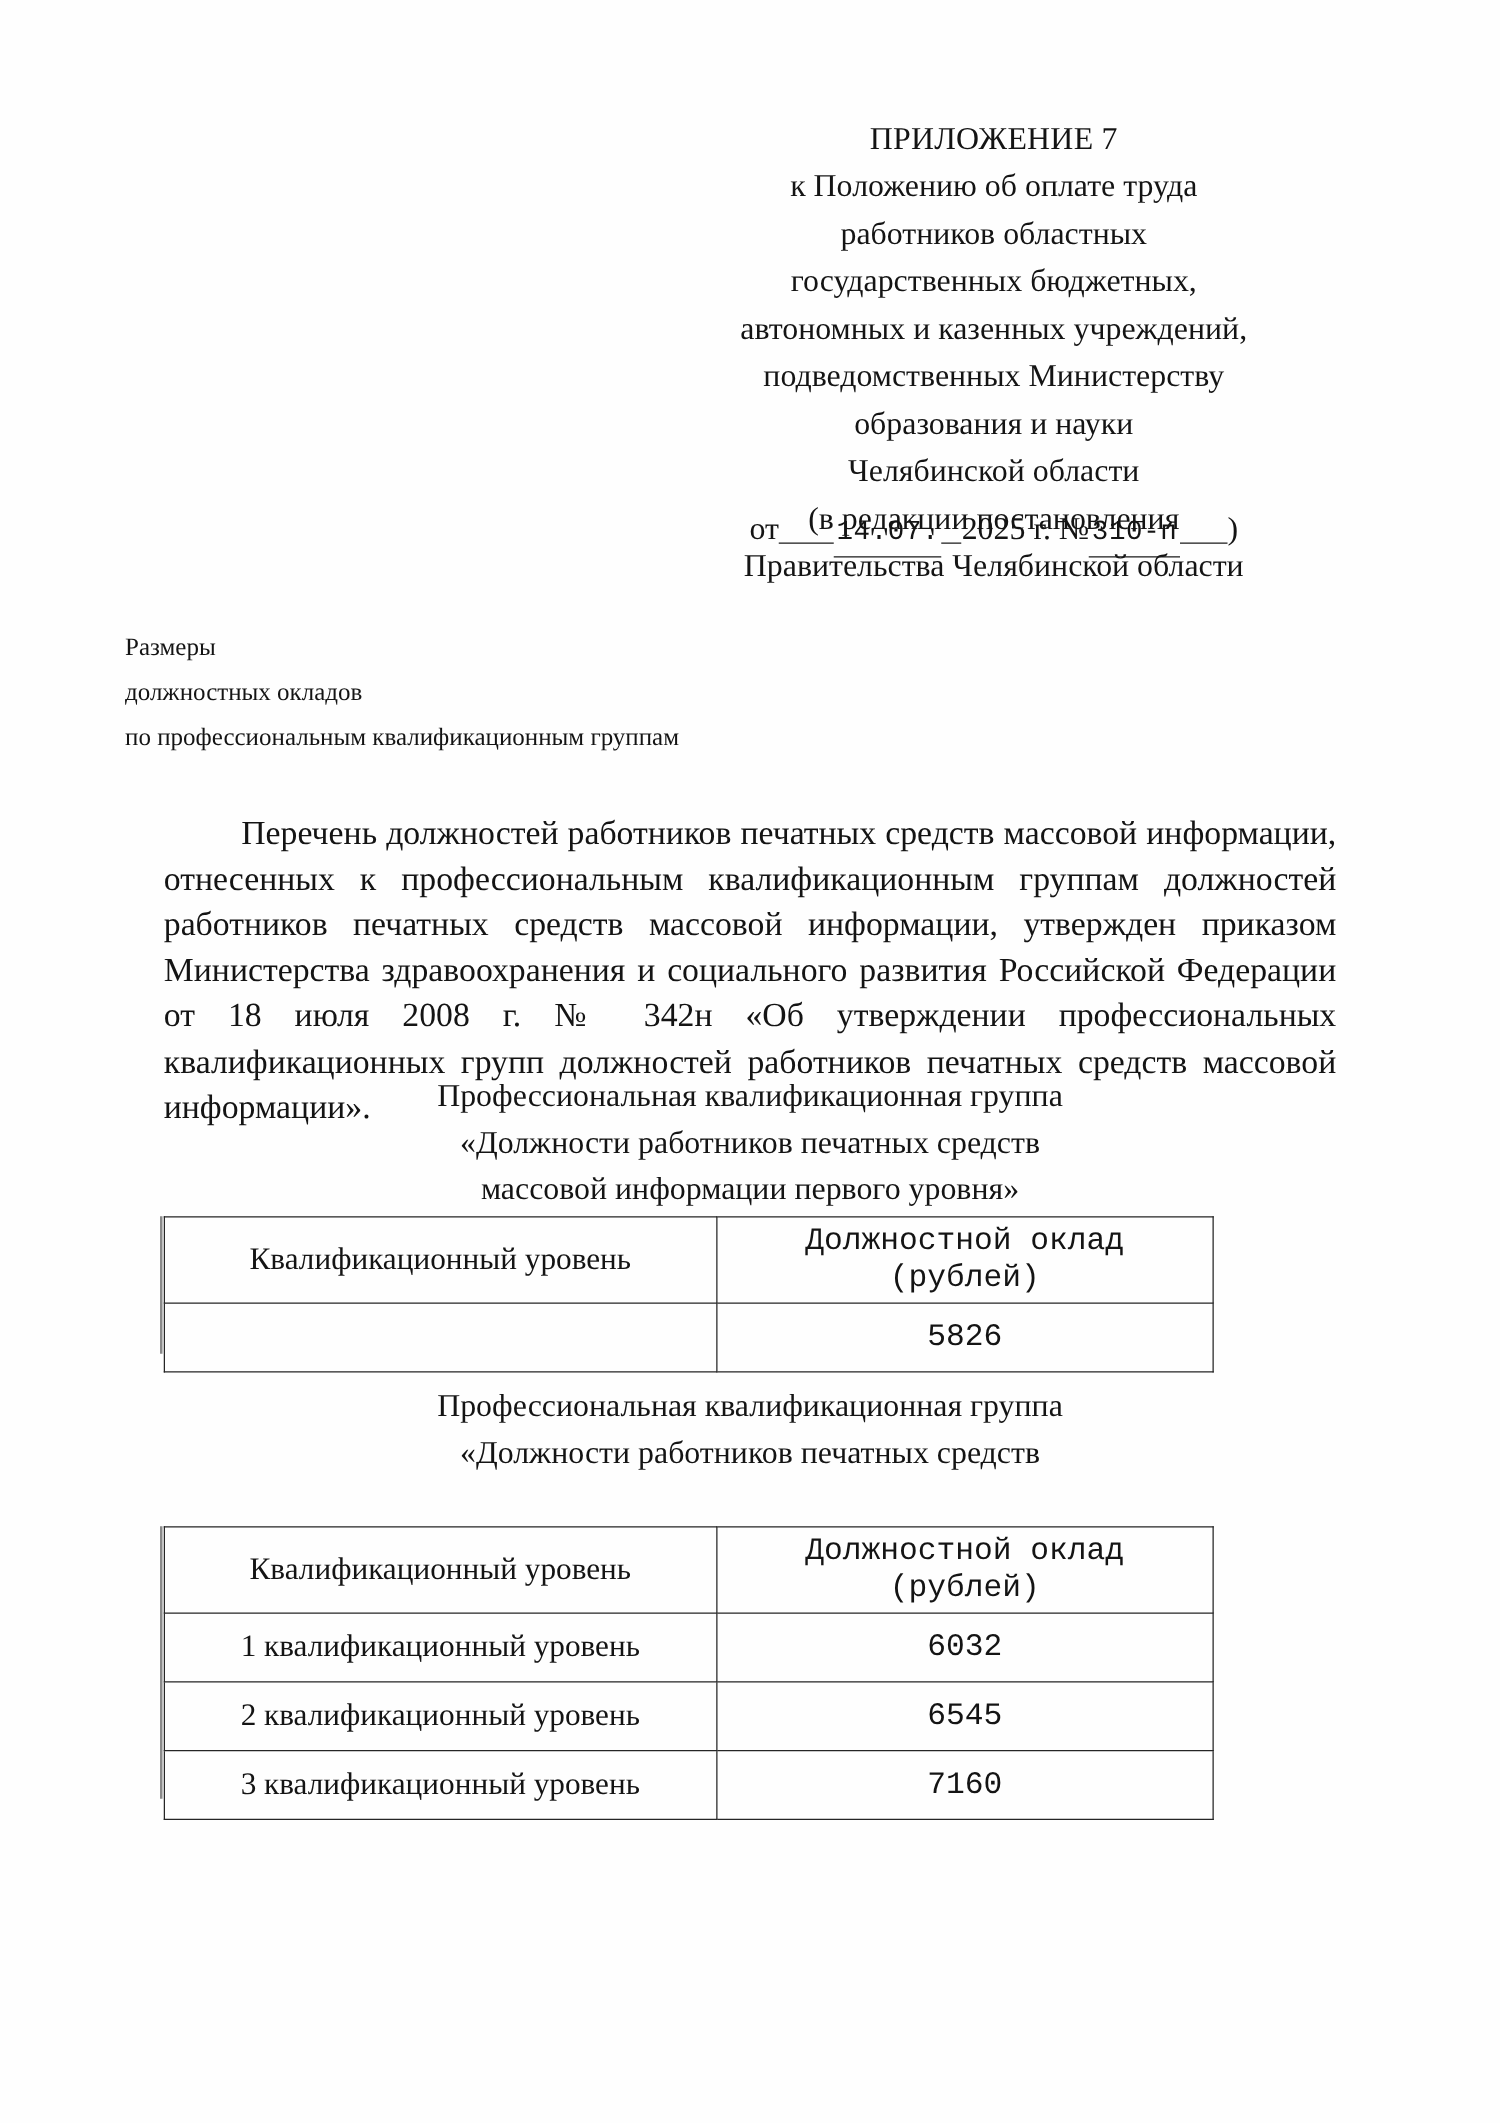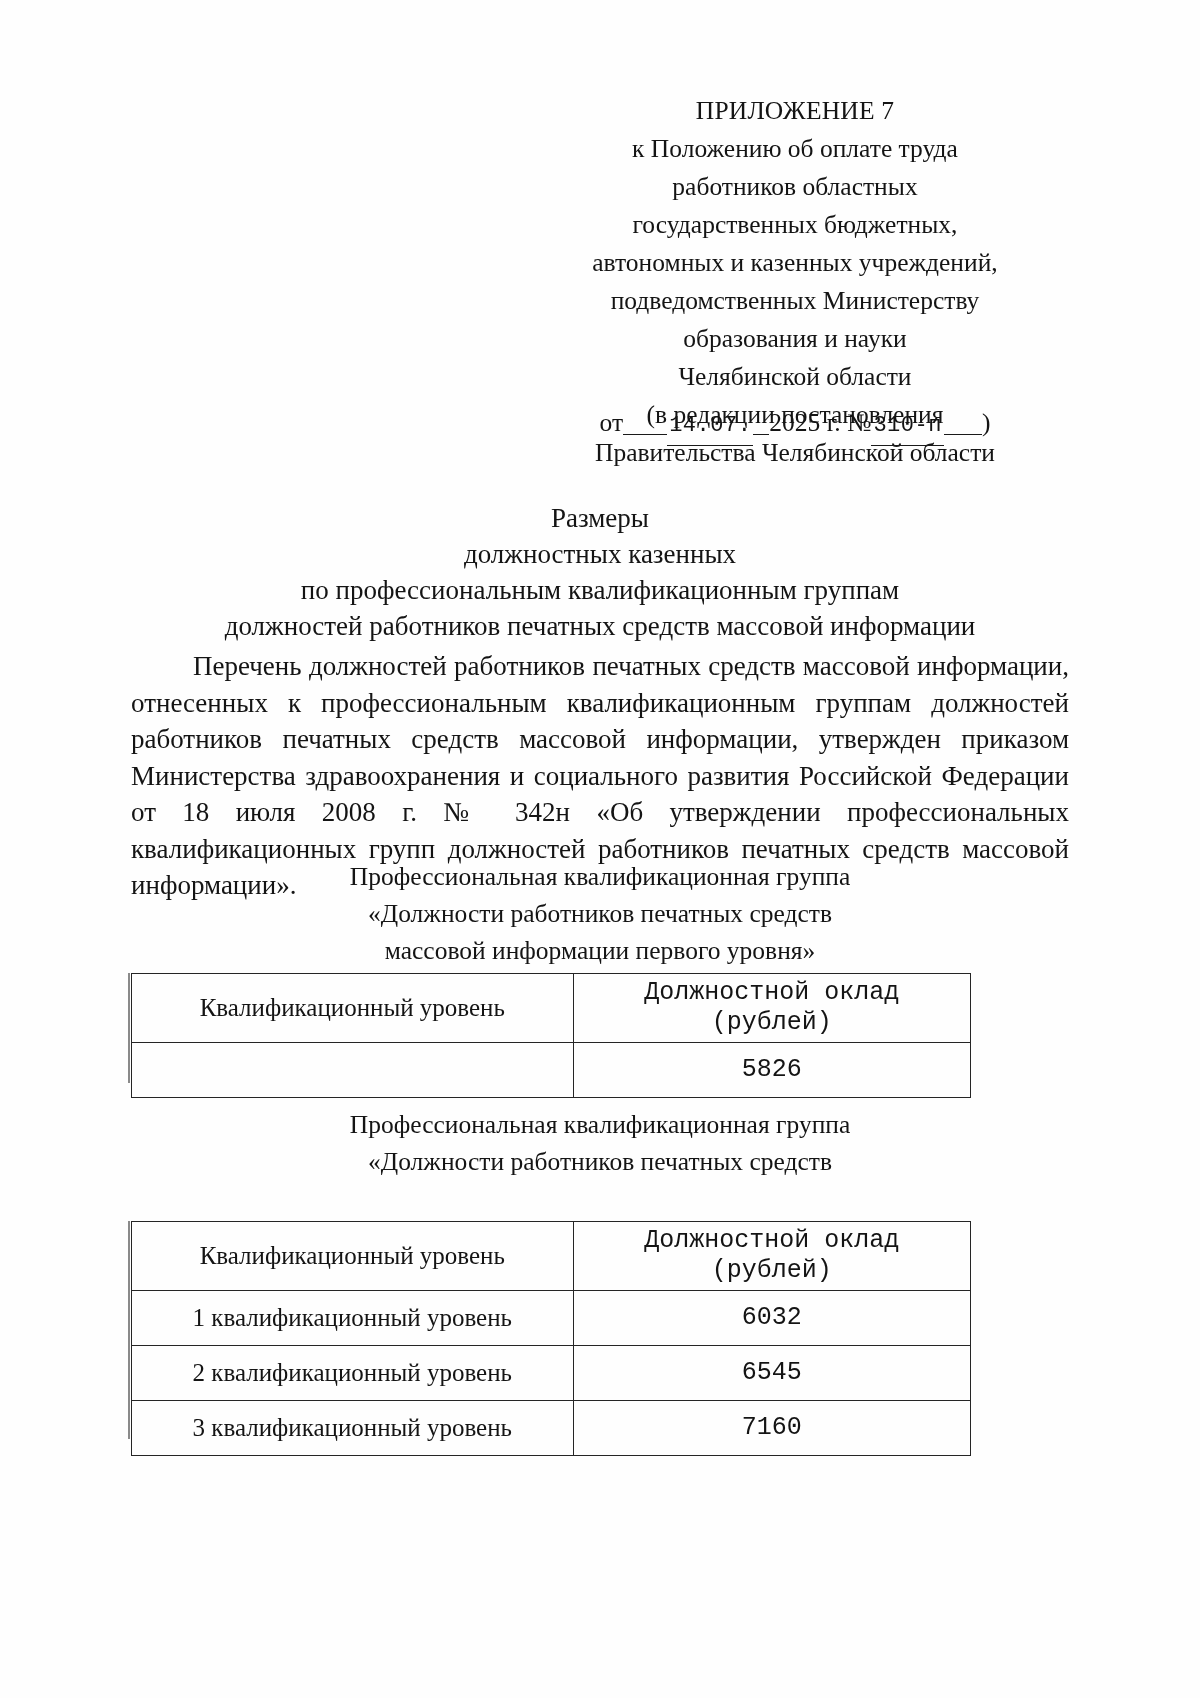--- a/index.html
+++ b/index.html
@@ -63,22 +63,21 @@
   }
   .ul-gap.small { width: 16px; }
   .ul-gap.tail { width: 38px; }
 
   
   .doc-title {
     position: absolute;
     left: 100px;
     top: 500px;
     width: 1000px;
-    text-align: center;
-    font-size: 27px;
+    font-size: 20px;
     line-height: 36px;
   }
 
   
   .body-par {
     position: absolute;
     left: 131px;
     top: 648px;
     width: 938px;
     font-size: 27px;
@@ -155,23 +154,22 @@
     <div class="line">Правительства Челябинской области</div>
   </div>
 
   <div class="date-line">
     <span>от</span><span class="ul-gap"></span><span class="mono ul">14.07.</span><span class="ul-gap small"></span><span>2025 г.</span>
     <span>№</span><span class="mono ul">310-п</span><span class="ul-gap tail"></span><span>)</span>
   </div>
 
   <div class="doc-title">
     <div>Размеры</div>
-    <div>должностных казенных</div>
+    <div>должностных окладов</div>
     <div>по профессиональным квалификационным группам</div>
-    <div>должностей работников печатных средств массовой информации</div>
   </div>
 
   <div class="body-par">Перечень должностей работников печатных средств массовой информации, отнесенных к профессиональным квалификационным группам должностей работников печатных средств массовой информации, утвержден приказом Министерства здравоохранения и социального развития Российской Федерации от 18 июля 2008 г. № 342н «Об утверждении профессиональных квалификационных групп должностей работников печатных средств массовой информации».</div>
 
   <div class="pqg-heading pqg-1">
     <div>Профессиональная квалификационная группа</div>
     <div>«Должности работников печатных средств</div>
     <div>массовой информации первого уровня»</div>
   </div>
 

